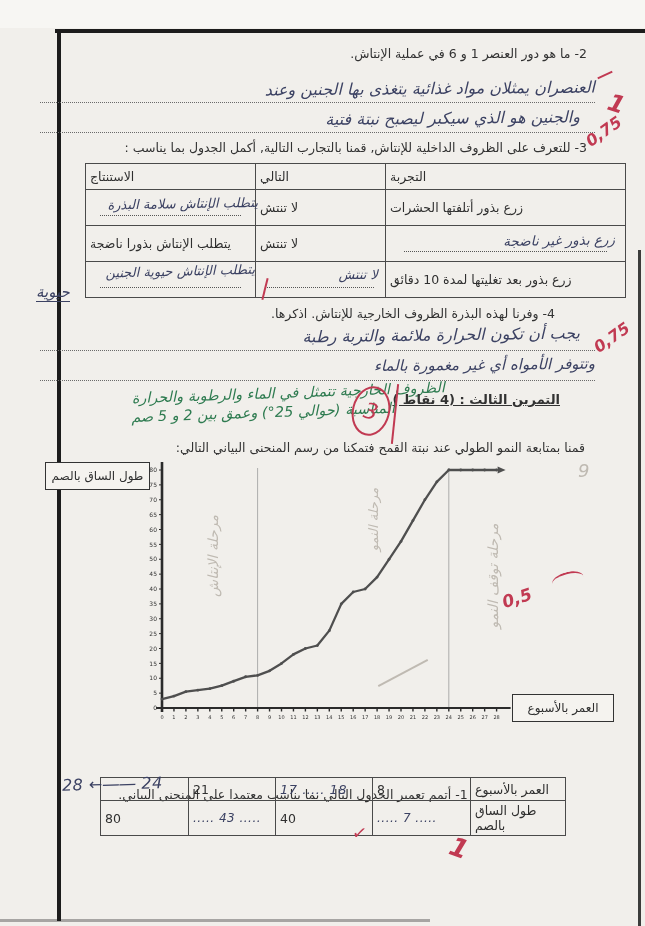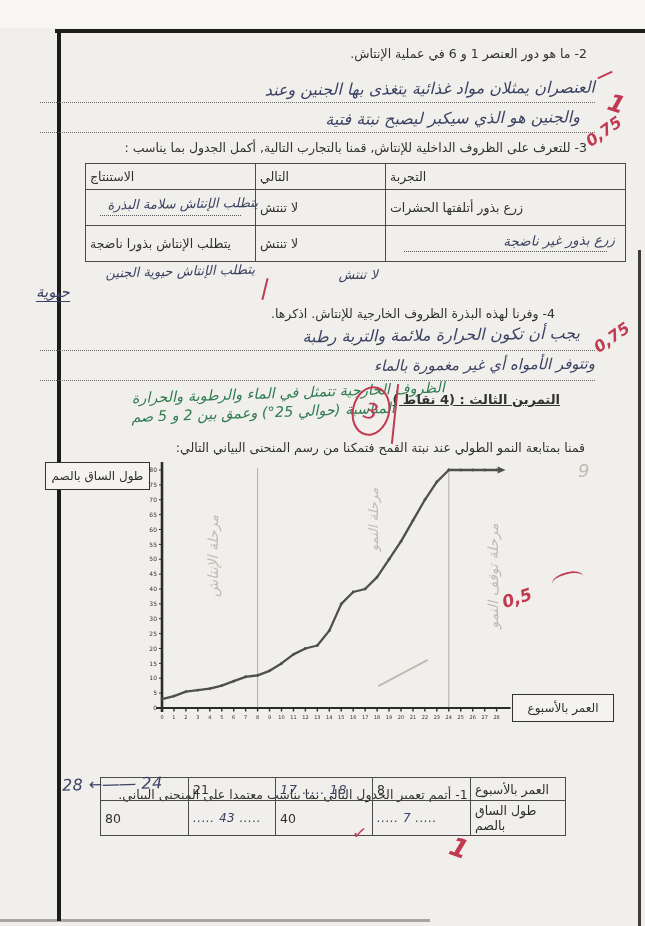--- a/index.html
+++ b/index.html
@@ -76,20 +76,29 @@
     <td>
           <span class="dots-cell"></span>
         </td>
   </tr>
   <tr style="height:36px;">
     <td>
           <span class="dots-cell"></span>
         </td>
     <td>لا تنتش</td>
     <td>يتطلب الإنتاش بذورا ناضجة</td>
+  </tr>
+  <tr style="height:36px;">
+    <td>زرع بذور بعد تغليتها لمدة 10 دقائق</td>
+    <td>
+          <span class="dots-cell"></span>
+        </td>
+    <td>
+          <span class="dots-cell"></span>
+        </td>
   </tr>
 </tbody>
   </table>
 
 <div class="abs rtl hw" style="left:8px;top:197px;width:250px;font-size:13px;white-space:nowrap;transform:rotate(-1deg);">يتطلب الإنتاش سلامة البذرة</div>
 <div class="abs rtl hw" style="left:400px;top:233px;width:215px;font-size:13.5px;transform:rotate(-1deg);">زرع بذور غير ناضجة</div>
 <div class="abs rtl hw" style="left:288px;top:267px;width:90px;font-size:13px;">لا تنتش</div>
 <div class="abs rtl hw" style="left:0px;top:265px;width:255px;font-size:13px;white-space:nowrap;transform:rotate(-1.5deg);">يتطلب الإنتاش حيوية الجنين</div>
 <div class="abs rtl hw" style="left:36px;top:283px;font-size:15px;border-bottom:1.5px solid #3c4263;text-align:center;">حيوية</div>
 <div class="abs redline" style="left:264px;top:278px;width:2px;height:22px;transform:rotate(14deg);"></div>

